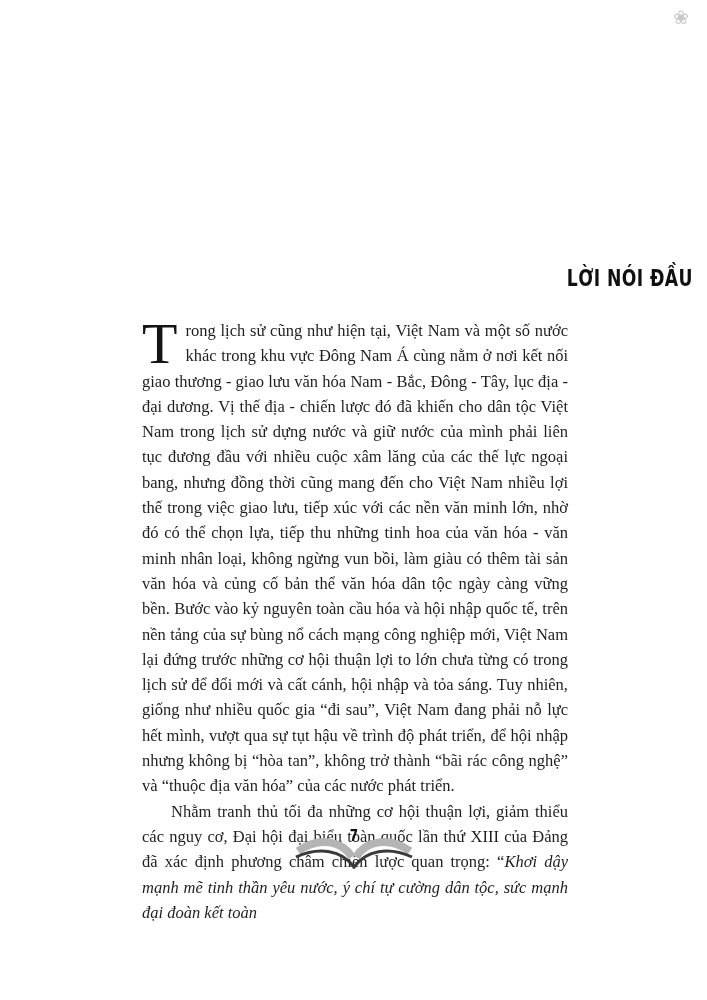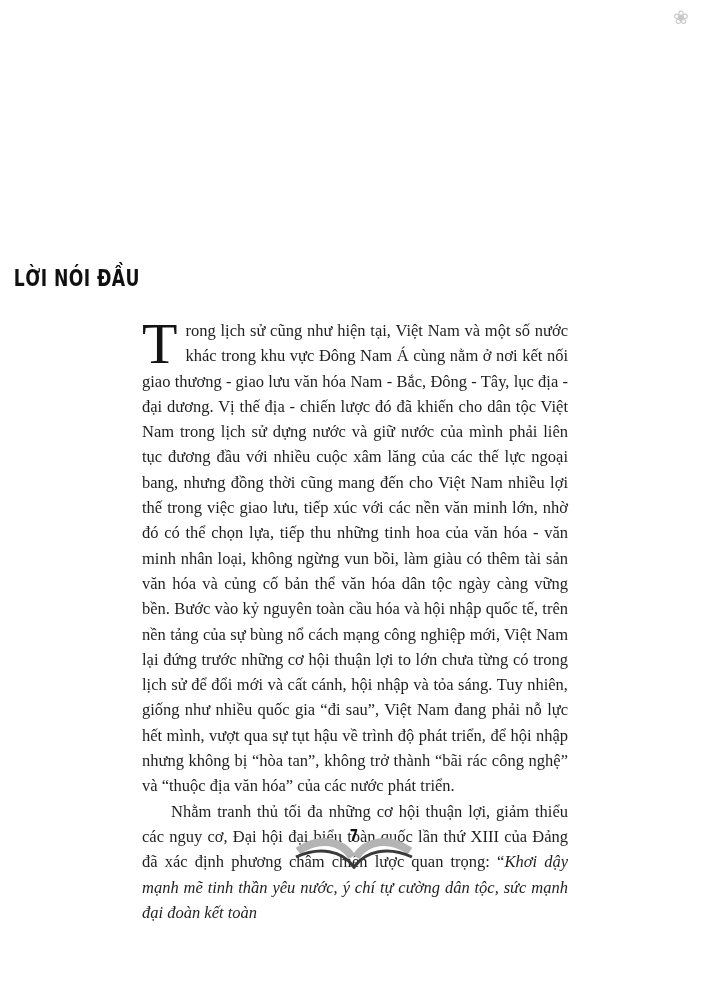--- a/index.html
+++ b/index.html
@@ -20,21 +20,21 @@
     line-height: 1;
     color: #c9c9c9;
     user-select: none;
   }
   .title {
     position: absolute;
     top: 256px;
     left: 0;
     right: 0;
     margin: 0;
-    text-align: left;
+    text-align: right;
   }
   .title > span {
     display: inline-block;
     font-family: "DejaVu Sans", "Liberation Sans", sans-serif;
     font-weight: bold;
     font-size: 21px;
     letter-spacing: 0.5px;
     color: #101010;
     transform: scaleX(0.82) scaleY(1.08);
     transform-origin: center;

